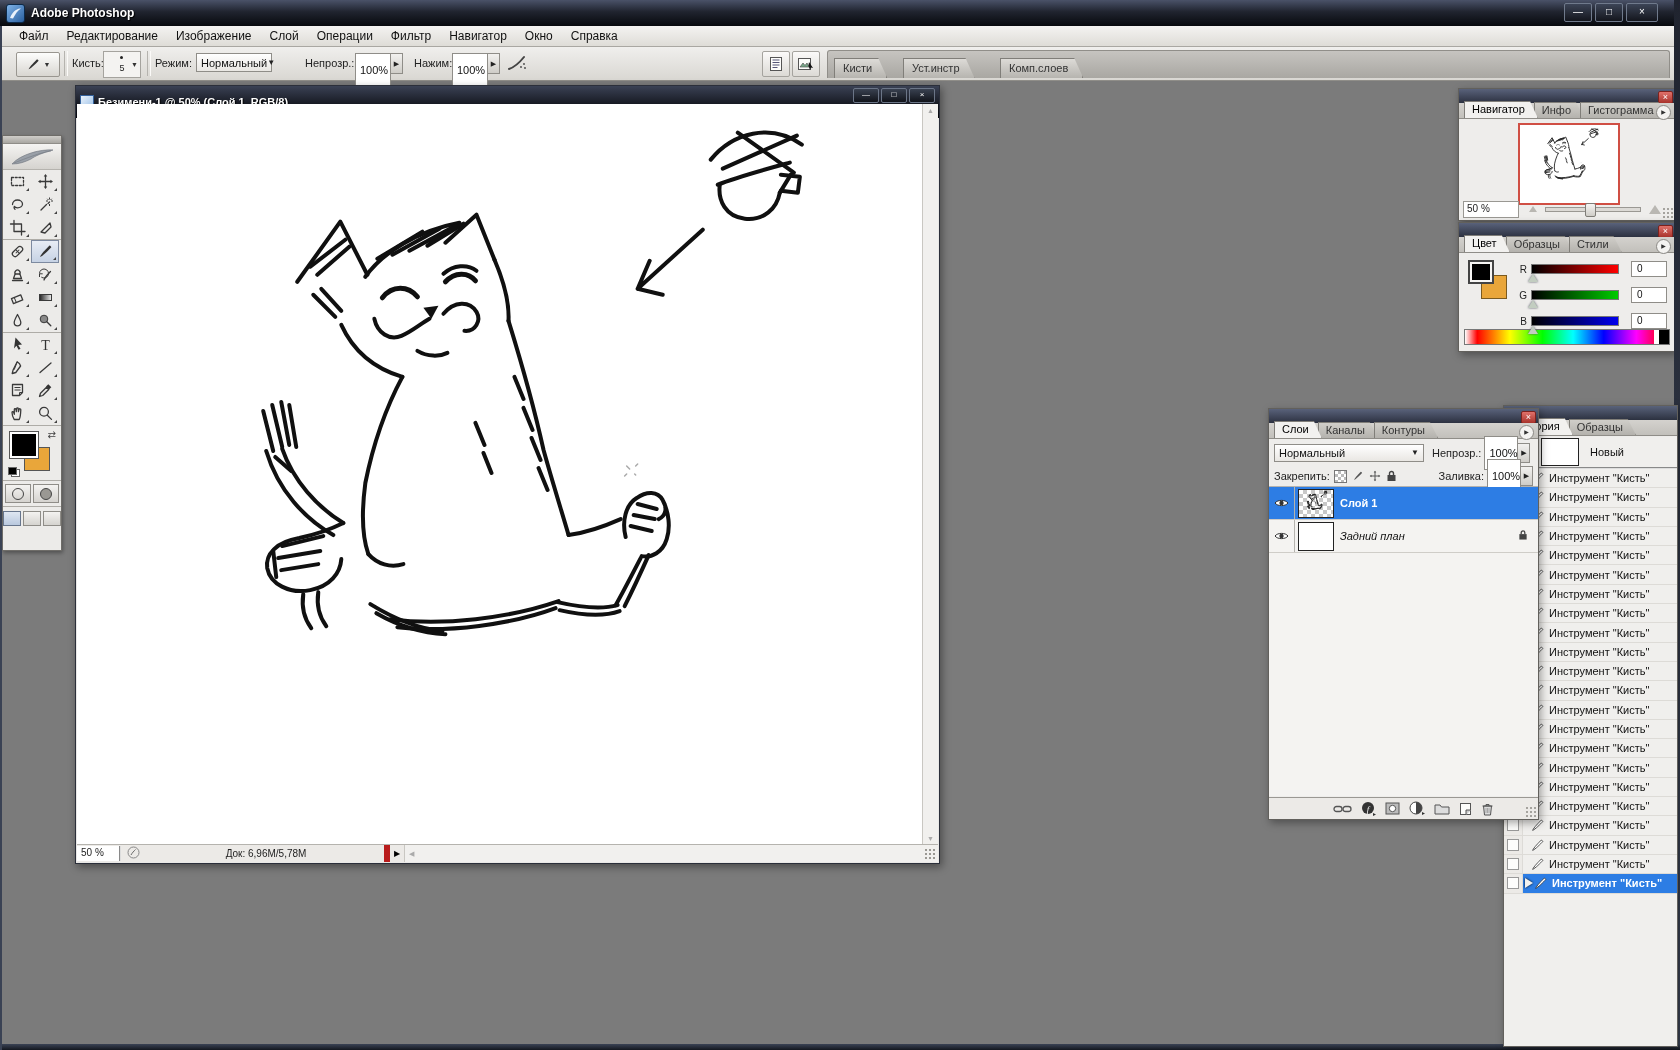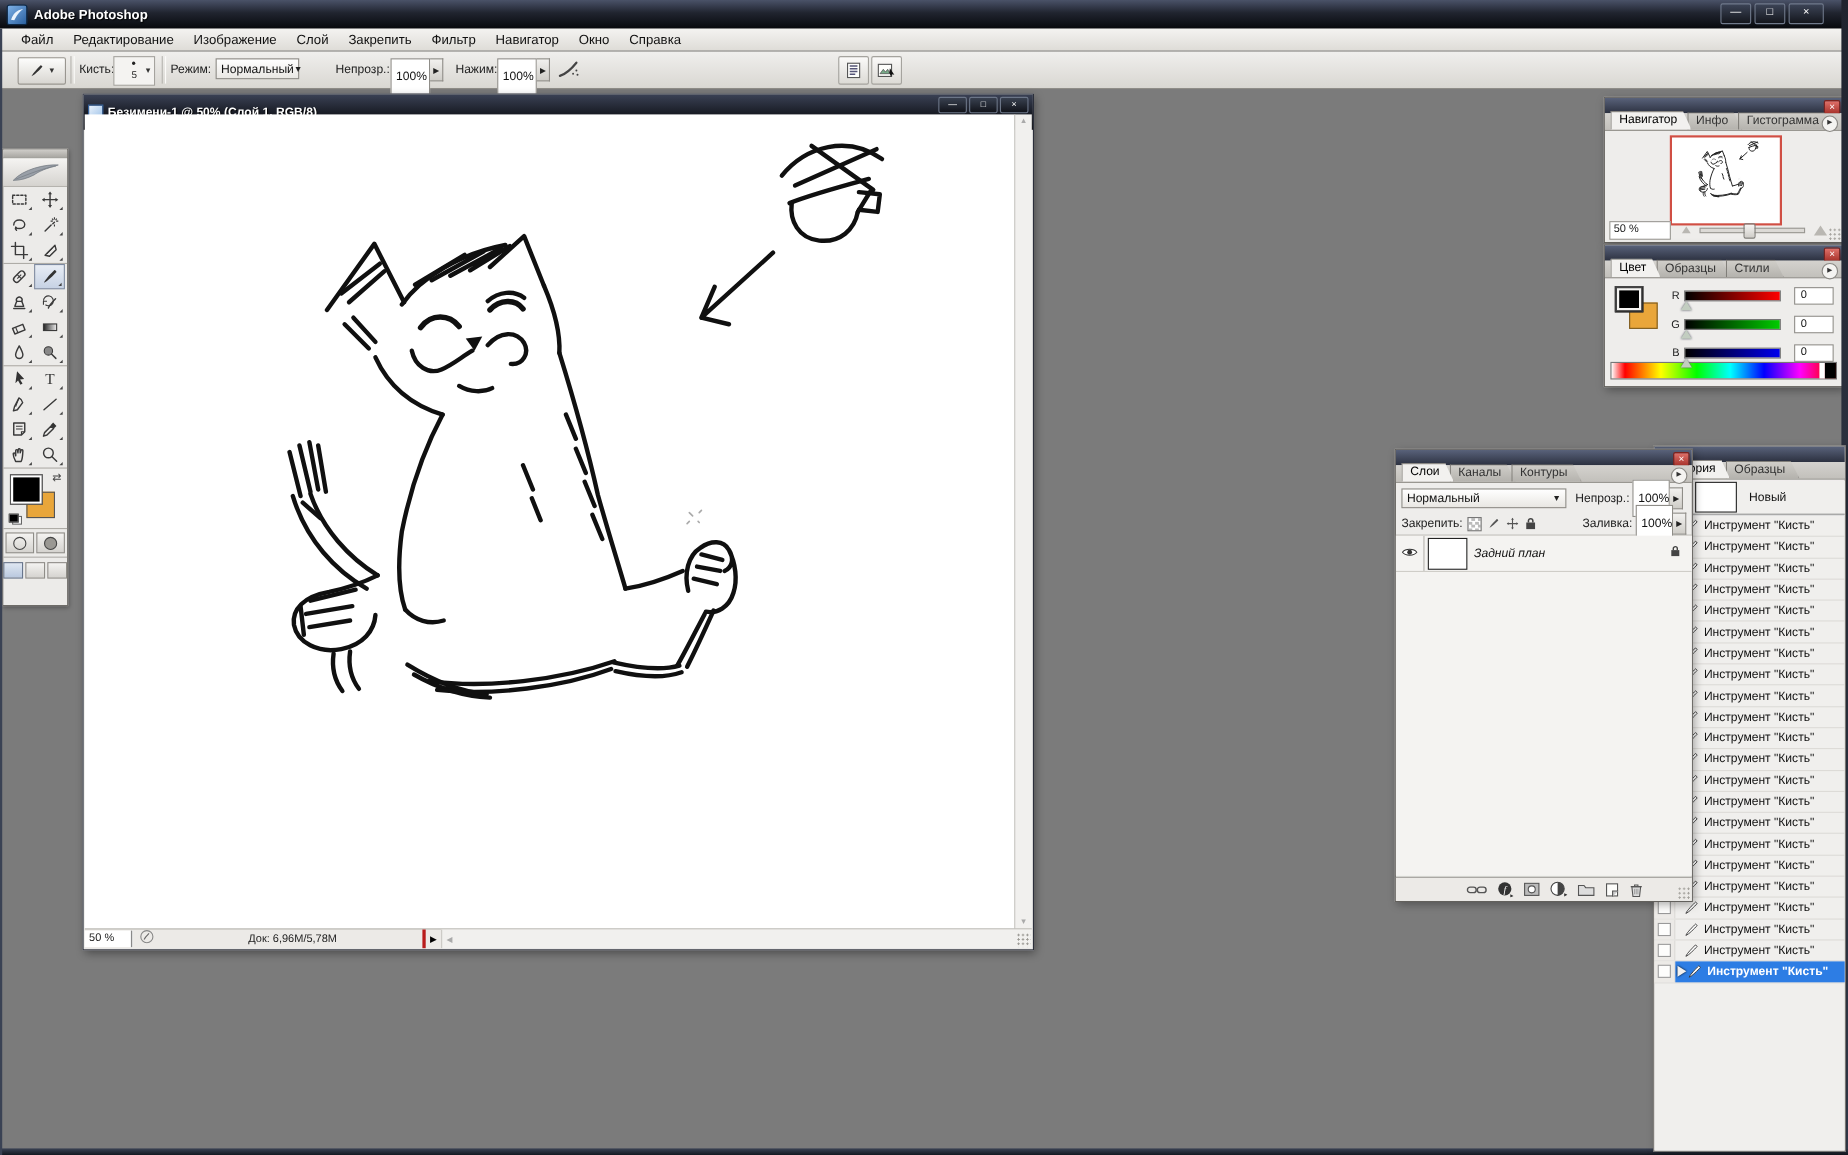--- a/index.html
+++ b/index.html
@@ -87,21 +87,21 @@
   #doc-title{font-size:11px;font-weight:bold;text-shadow:1px 1px 1px #000;}
   .doc-winbtns{position:absolute;right:4px;top:2px;display:flex;gap:2px;}
   .doc-winbtn{width:24px;height:13px;background:linear-gradient(#394150,#11131a);border:1px solid #6b7587;
     color:#fff;font-size:8px;line-height:12px;text-align:center;border-radius:2px;}
   #canvas{position:absolute;left:1px;top:18px;width:845px;height:741px;background:#fff;overflow:hidden;}
   #vscroll{position:absolute;right:1px;top:18px;width:15px;height:741px;background:#f1f0ee;border-left:1px solid #c9c7c2;}
   .scr-arrow{position:absolute;left:0;right:0;text-align:center;font-size:7px;color:#aaa;}
   #doc-status{position:absolute;left:1px;right:1px;bottom:1px;height:17px;background:#eceae7;border-top:1px solid #b5b3ae;display:flex;align-items:center;}
   #status-zoom{width:44px;height:15px;background:#fff;border-right:2px groove #ddd;font-size:10px;color:#222;padding:1px 4px 0;box-sizing:border-box;}
   #status-toolicon{margin:0 8px 0 6px;}
-  #status-doc{font-size:10px;color:#222;width:236px;text-align:center;border-right:3px solid #b91c1c;height:100%;line-height:17px;}
+  #status-doc{font-size:10px;color:#222;width:236px;text-align:center;border-right:6px solid #b91c1c;height:100%;line-height:17px;}
   #status-menu{width:14px;text-align:center;font-size:8px;color:#000;}
   #hscroll{flex:1;height:100%;background:#f1f0ee;border-left:1px solid #c9c7c2;position:relative;}
   #hscroll .scr-left{position:absolute;left:4px;top:5px;font-size:7px;color:#aaa;}
   #corner-grip{position:absolute;right:2px;bottom:2px;width:13px;height:13px;
     background-image:radial-gradient(#9a9893 35%,transparent 40%);background-size:4px 4px;}
   .canvas-art{position:absolute;left:0;top:0;width:845px;height:741px;
     fill:none;stroke:#101010;stroke-width:4;stroke-linecap:round;stroke-linejoin:round;}
 
   
   .panel{background:#eeedeb;border:1px solid #62605c;box-shadow:2px 3px 8px rgba(0,0,0,.35);}
@@ -253,21 +253,21 @@
       <div class="winbtn">□</div>
       <div class="winbtn close">×</div>
     </div>
   </div>
 
   <div class="abs" id="menubar">
       <span class="menu-item">Файл</span>
       <span class="menu-item">Редактирование</span>
       <span class="menu-item">Изображение</span>
       <span class="menu-item">Слой</span>
-      <span class="menu-item">Закрепить</span>
+      <span class="menu-item">Операции</span>
       <span class="menu-item">Фильтр</span>
       <span class="menu-item">Навигатор</span>
       <span class="menu-item">Окно</span>
       <span class="menu-item">Справка</span>
     </div>
 
   <div class="abs" id="optionsbar">
     <div class="tool-chip">
       <svg width="15" height="15" viewBox="0 0 17 17">
           <path d="M3 14c1-3 7-9 9.5-11.5 1 .3 1.6 1 1.8 1.8C11.8 7 6 13 3 14z" fill="#333"></path>
@@ -307,20 +307,25 @@
         <path d="M4.5 4h7M4.5 6.5h7M4.5 9h7M4.5 11.5h5" stroke="#557" stroke-width="1.2"></path>
       </svg>
     </div>
     <div class="iconbtn" style="left:792px">
       <svg width="18" height="16" viewBox="0 0 18 16">
         <rect x="1.5" y="2.5" width="12" height="11" fill="#fdfdfb" stroke="#555"></rect>
         <path d="M3 11l3-4 2 2.5L10 7l2 4z" fill="#7a8" stroke="#555" stroke-width=".7"></path>
         <path d="M12 6l4 6-2.2-.6-.8 2.4-1.6-4z" fill="#111"></path>
       </svg>
     </div>
+    <div id="palette-well">
+        <div class="well-tab" style="left: 6px;">Кисти</div>
+        <div class="well-tab" style="left: 75px;">Уст.инстр</div>
+        <div class="well-tab" style="left: 172px;">Комп.слоев</div>
+      </div>
   </div>
 
   <div class="abs" id="toolbar">
     <div class="grip"></div>
     <div class="logo">
       <svg width="46" height="20" viewBox="0 0 46 20">
           <path d="M3 17 C12 7 32 2 44 3 C33 6 26 9 22 12 C16 15 10 17 3 17 Z" fill="#9aa0a8" stroke="#6e747c" stroke-width=".6"></path>
           <path d="M5 16 C18 11 30 6 42 4" stroke="#787e86" stroke-width=".7" fill="none"></path>
         </svg>
     </div>
@@ -899,20 +904,34 @@
         <svg width="11" height="12" viewBox="0 0 11 12">
             <rect x="1.5" y="5" width="8" height="6" fill="#444"></rect>
             <path d="M3.5 5V3.5a2 2 0 0 1 4 0V5" fill="none" stroke="#444" stroke-width="1.4"></path>
           </svg>
       </span>
       <span style="margin-left:auto">Заливка:</span>
       <div class="numfield" style="width:34px;height:16px;margin-left:3px">100%</div>
       <div class="spinbtn" style="width:11px;height:18px">▶</div>
     </div>
     <div id="layers-list">
+        <div class="layer-row sel">
+          <div class="layer-eye">
+            <span><svg width="15" height="10" viewBox="0 0 15 10">
+                <path d="M1 5C3.5 1.5 11.5 1.5 14 5 11.5 8.5 3.5 8.5 1 5z" fill="#fff" stroke="#333"></path>
+                <circle cx="7.5" cy="5" r="2.2" fill="#333"></circle>
+              </svg></span>
+          </div>
+          <div class="layer-thumb checker">
+            <svg viewBox="0 0 844 739" width="34" height="27">
+              <use href="#catart"></use>
+            </svg>
+          </div>
+          <span class="layer-name">Слой 1</span>
+        </div>
         <div class="layer-row">
           <div class="layer-eye">
             <span><svg width="15" height="10" viewBox="0 0 15 10">
                 <path d="M1 5C3.5 1.5 11.5 1.5 14 5 11.5 8.5 3.5 8.5 1 5z" fill="#fff" stroke="#333"></path>
                 <circle cx="7.5" cy="5" r="2.2" fill="#333"></circle>
               </svg></span>
           </div>
           <div class="layer-thumb"></div>
           <span class="layer-name italic">Задний план</span>
           <span class="layer-lock"><svg width="10" height="12" viewBox="0 0 11 12">

